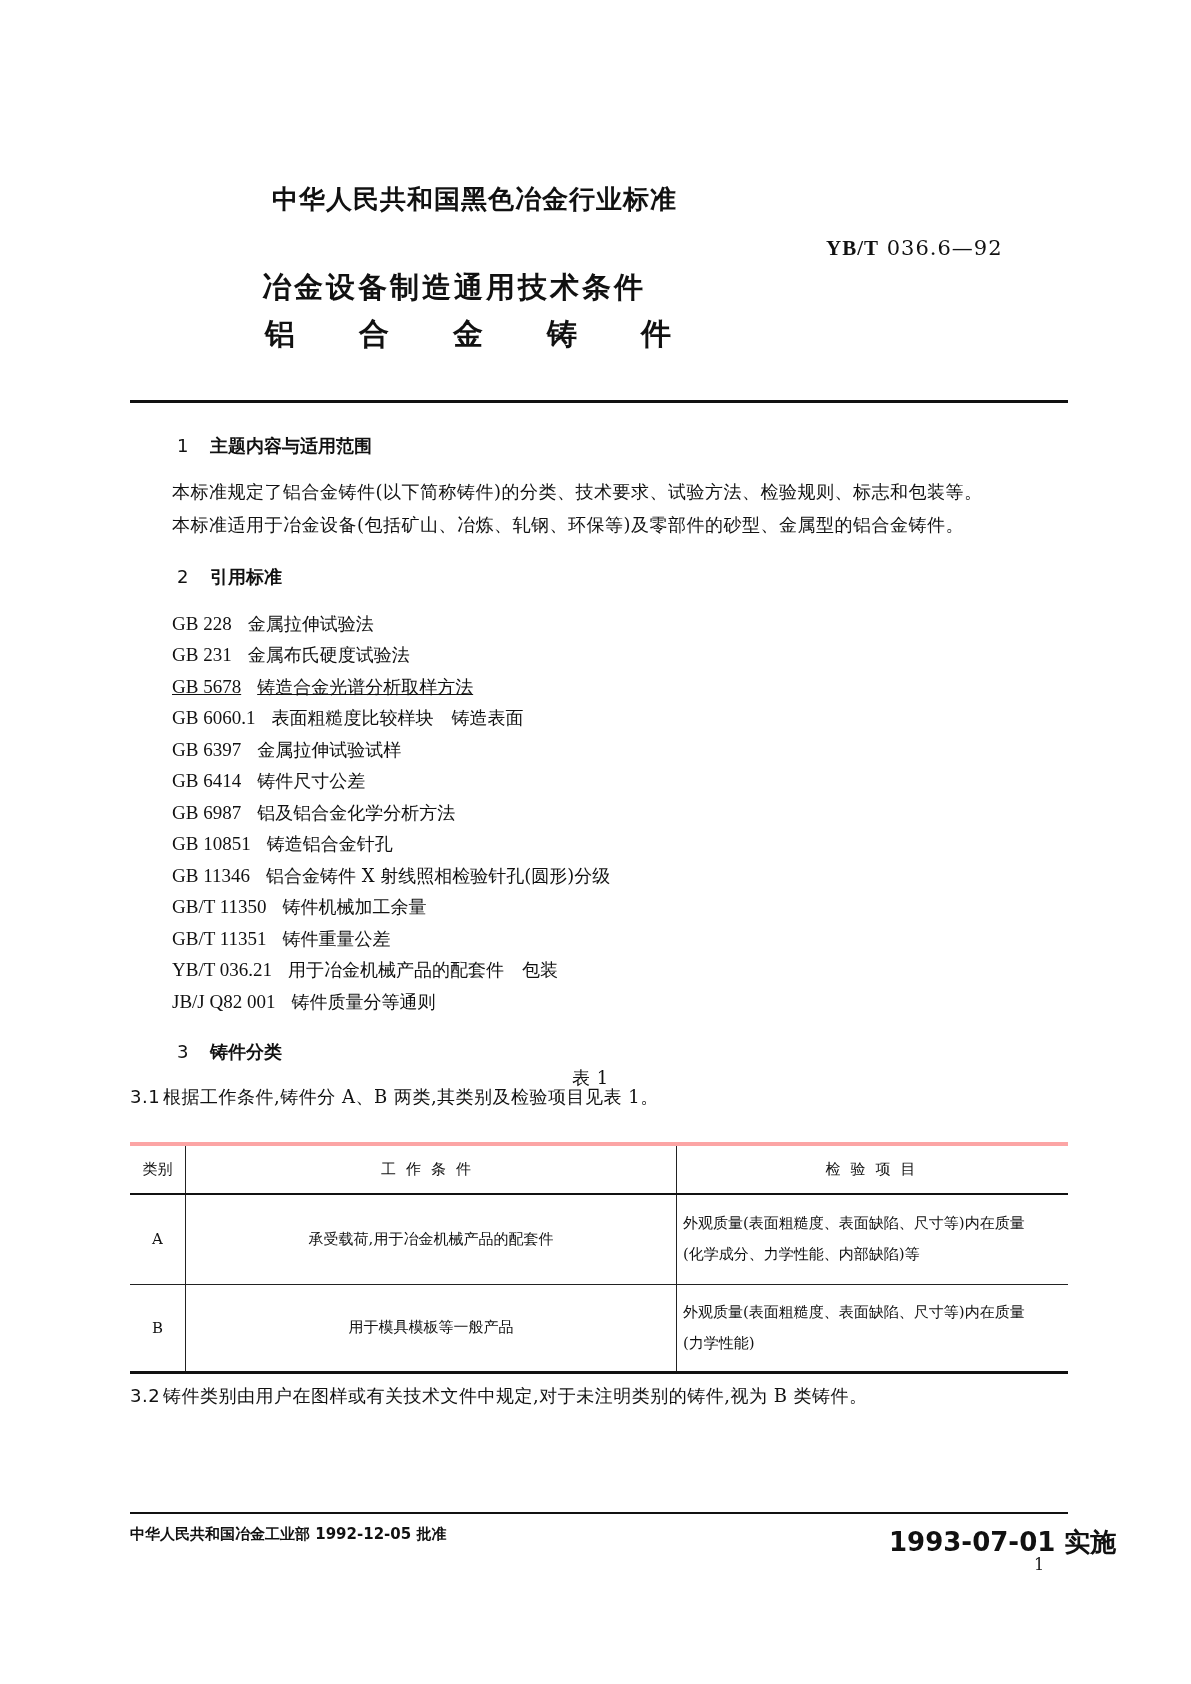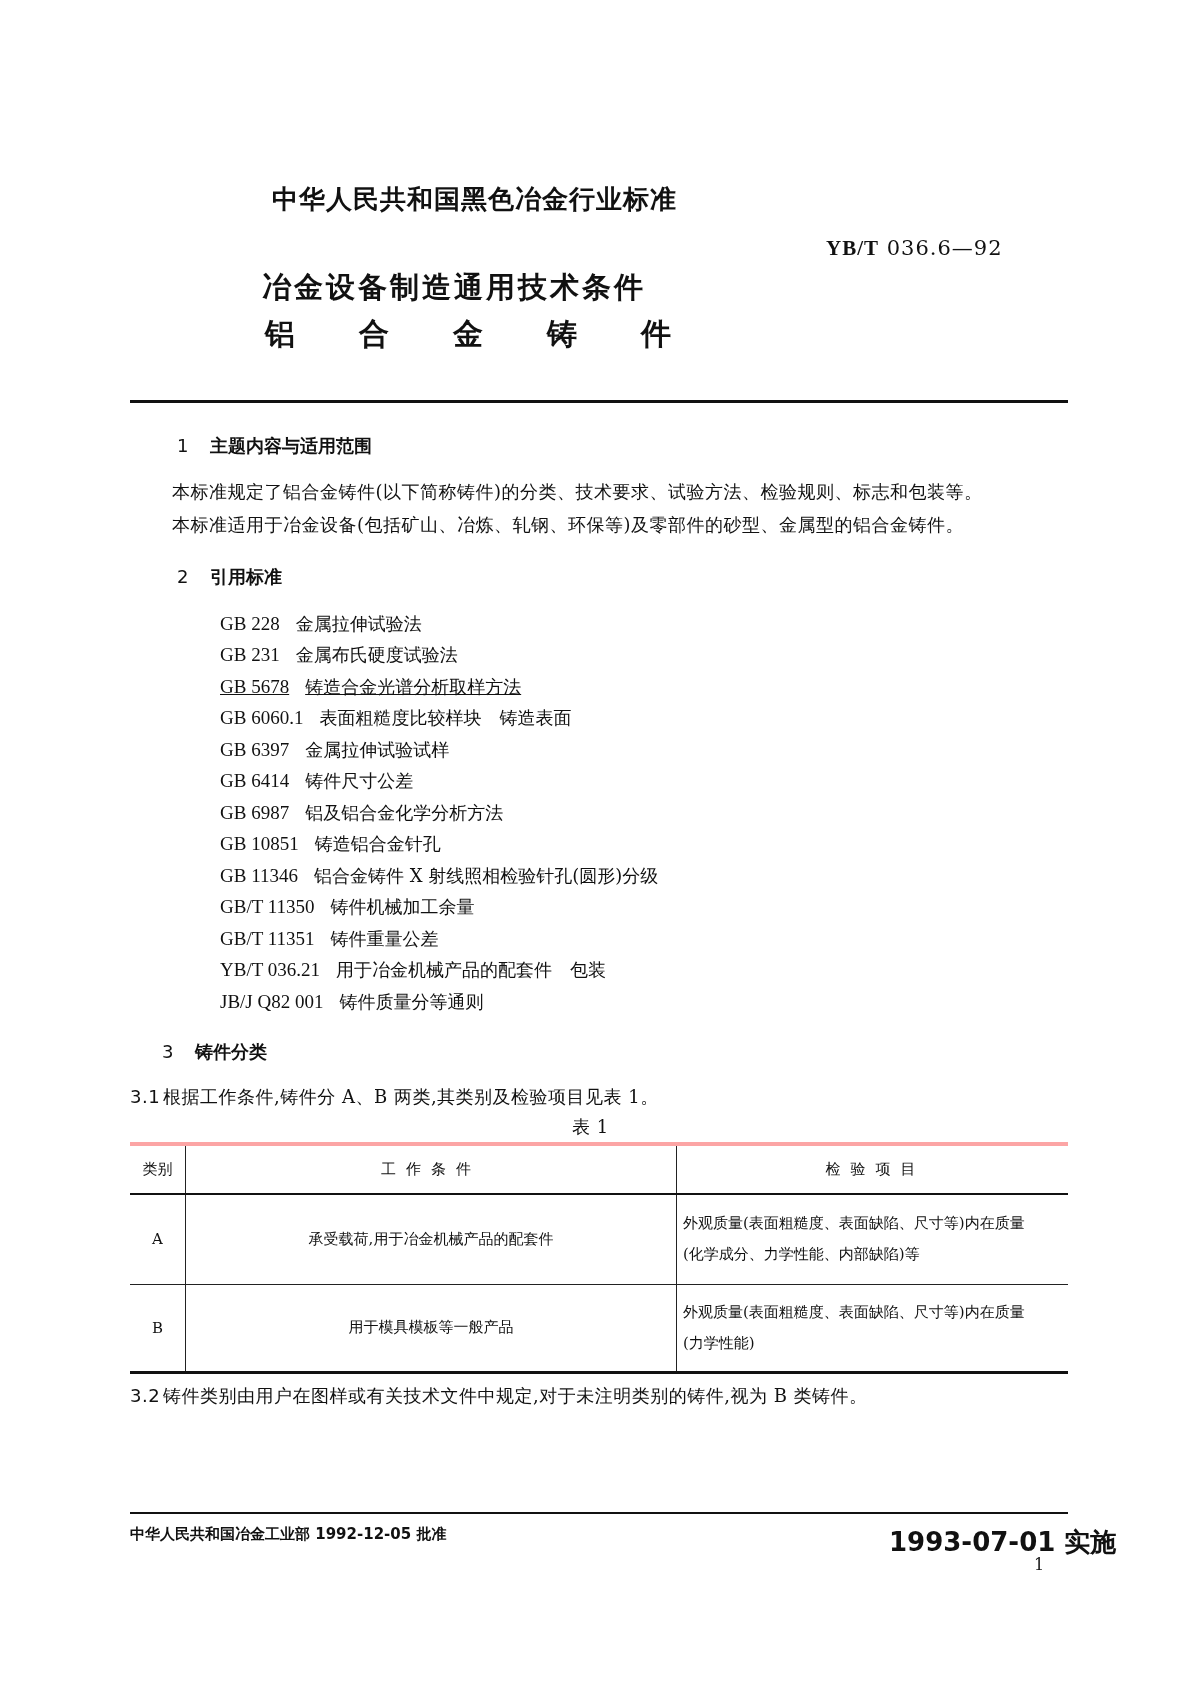--- a/index.html
+++ b/index.html
@@ -17,21 +17,21 @@
   .title1 { left: 262px; top: 268px; font-size: 29px; font-weight: bold; letter-spacing: 3px; }
   .title2 { left: 265px; top: 314px; font-size: 30px; font-weight: bold; word-spacing: 0; }
   .title2 span { display: inline-block; width: 94px; }
 
   .rule-top { left: 130px; top: 400px; width: 938px; height: 0; border-top: 3px solid #111; }
 
   .sec-h { font-size: 18px; font-weight: bold; margin-left: 47px; }
   .sec-h .num { display: inline-block; width: 33px; font-weight: normal; }
   .para { font-size: 18px; letter-spacing: 0.5px; }
 
-  .ref-item { left: 172px; font-size: 18px; white-space: nowrap; margin-left: 48px; }
+  .ref-item { left: 172px; font-size: 18px; white-space: nowrap; }
   .ref-item .code { font-family: "Liberation Serif", serif; font-size: 19px; margin-right: 16px; }
 
   table.t1 {
     position: absolute; left: 130px; top: 1142px; width: 938px;
     border-collapse: collapse; font-size: 15px;
   }
   table.t1 th, table.t1 td { padding: 0; }
   table.t1 tr.head { height: 50px; border-top: 4px solid #fca5a5; border-bottom: 2px solid #111; }
   table.t1 tr.row { height: 90px; border-bottom: 1.5px solid #222; }
   table.t1 tr.row.last { height: 88px; border-bottom: 3px solid #111; }
@@ -78,27 +78,27 @@
 <div class="abs ref-item" style="top:738px;"><span class="code">GB 6397</span><span>金属拉伸试验试样</span></div>
 <div class="abs ref-item" style="top:769px;"><span class="code">GB 6414</span><span>铸件尺寸公差</span></div>
 <div class="abs ref-item" style="top:801px;"><span class="code">GB 6987</span><span>铝及铝合金化学分析方法</span></div>
 <div class="abs ref-item" style="top:832px;"><span class="code">GB 10851</span><span>铸造铝合金针孔</span></div>
 <div class="abs ref-item" style="top:864px;"><span class="code">GB 11346</span><span>铝合金铸件 X 射线照相检验针孔(圆形)分级</span></div>
 <div class="abs ref-item" style="top:895px;"><span class="code">GB/T 11350</span><span>铸件机械加工余量</span></div>
 <div class="abs ref-item" style="top:927px;"><span class="code">GB/T 11351</span><span>铸件重量公差</span></div>
 <div class="abs ref-item" style="top:958px;"><span class="code">YB/T 036.21</span><span>用于冶金机械产品的配套件　包装</span></div>
 <div class="abs ref-item" style="top:990px;"><span class="code">JB/J Q82 001</span><span>铸件质量分等通则</span></div>
 
-<div class="abs sec-h sans" style="left:115px; top:1040px;">
+<div class="abs sec-h sans" style="left:130px; top:1040px;">
   <span class="num">3</span><span>铸件分类</span>
 </div>
 <div class="abs para" style="left:130px; top:1085px;">
   <span class="sans" style="display:inline-block; width:33px;">3.1</span><span>根据工作条件,铸件分 A、B 两类,其类别及检验项目见表 1。</span>
 </div>
-<div class="abs para" style="left:572px; top:1115px;">表 1</div>
+<div class="abs para" style="left:572px; top:1066px;">表 1</div>
 
 <table class="t1">
   <tbody>
       <tr class="head">
     <th class="c1">类别</th>
     <th class="c2">工作条件</th>
     <th class="c3" style="text-align:center;">检验项目</th>
   </tr>
   <tr class="row">
     <td class="c1">A</td>

